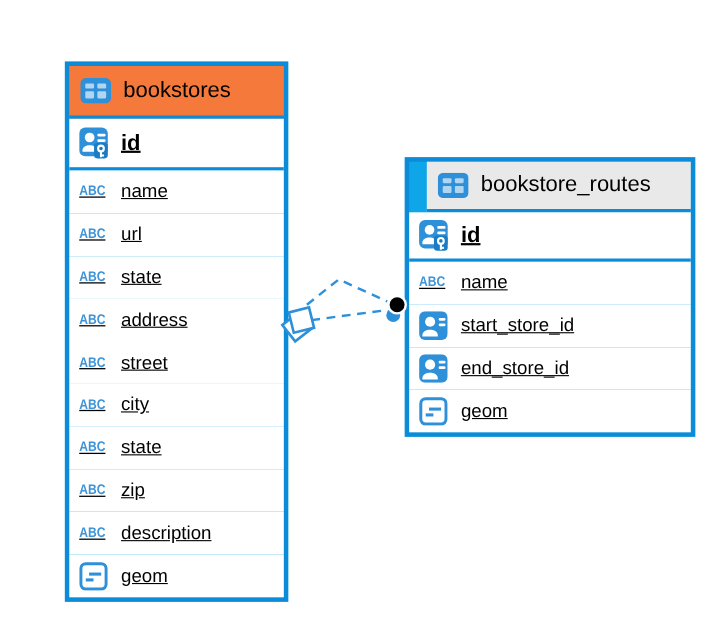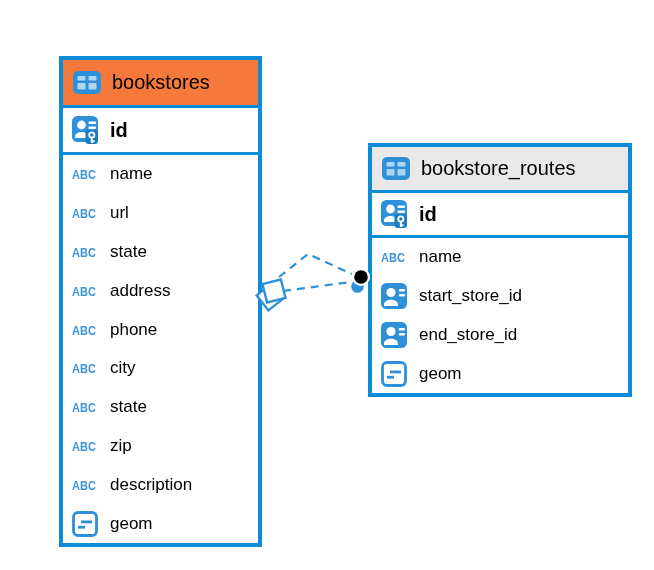--- a/index.html
+++ b/index.html
@@ -17,23 +17,23 @@
     position:absolute;background:#0ea5e9;border:4px solid var(--blue);
     box-sizing:border-box;display:flex;flex-direction:column;
   }
   .tbl--bookstores{left:59px;top:56px;width:203px;height:491px;}
   .tbl--routes{left:368px;top:143px;width:264px;height:254px;}
   .tbl-header{
     display:flex;align-items:center;gap:9px;padding-left:10px;
     border-bottom:3px solid var(--blue);box-sizing:border-box;flex:0 0 auto;
   }
   .tbl--bookstores .tbl-header{height:48px;}
-  .tbl--routes .tbl-header{height:46px;}
+  .tbl--routes .tbl-header{height:46px;margin-left:16px;}
   .tbl-title{font-size:20px;color:#000;white-space:nowrap;}
-  .tbl-rows{display:flex;flex-direction:column;flex:1 1 auto;}
+  .tbl-rows{display:flex;flex-direction:column;flex:1 1 auto;text-decoration:underline;}
   .tbl-row{
     display:flex;align-items:center;gap:8px;padding-left:9px;
     height:38.8px;box-sizing:border-box;background:#fff;
   }
   .tbl--routes .tbl-row{height:38.75px;}
   .tbl-row.pk-row{border-bottom:3px solid var(--blue);}
   .tbl--bookstores .tbl-row.pk-row{height:47px;}
   .tbl--routes .tbl-row.pk-row{height:45px;}
   .col-icon{width:30px;flex:0 0 30px;display:flex;align-items:flex-end;justify-content:flex-start;}
   .abc{
@@ -102,21 +102,21 @@
         <div class="tbl-row">
           <span class="col-icon">
             <span class="abc">ABC</span>
           </span>
           <span class="col-label">address</span>
         </div>
         <div class="tbl-row">
           <span class="col-icon">
             <span class="abc">ABC</span>
           </span>
-          <span class="col-label">phone</span>
+          <span class="col-label">street</span>
         </div>
         <div class="tbl-row">
           <span class="col-icon">
             <span class="abc">ABC</span>
           </span>
           <span class="col-label">city</span>
         </div>
         <div class="tbl-row">
           <span class="col-icon">
             <span class="abc">ABC</span>

